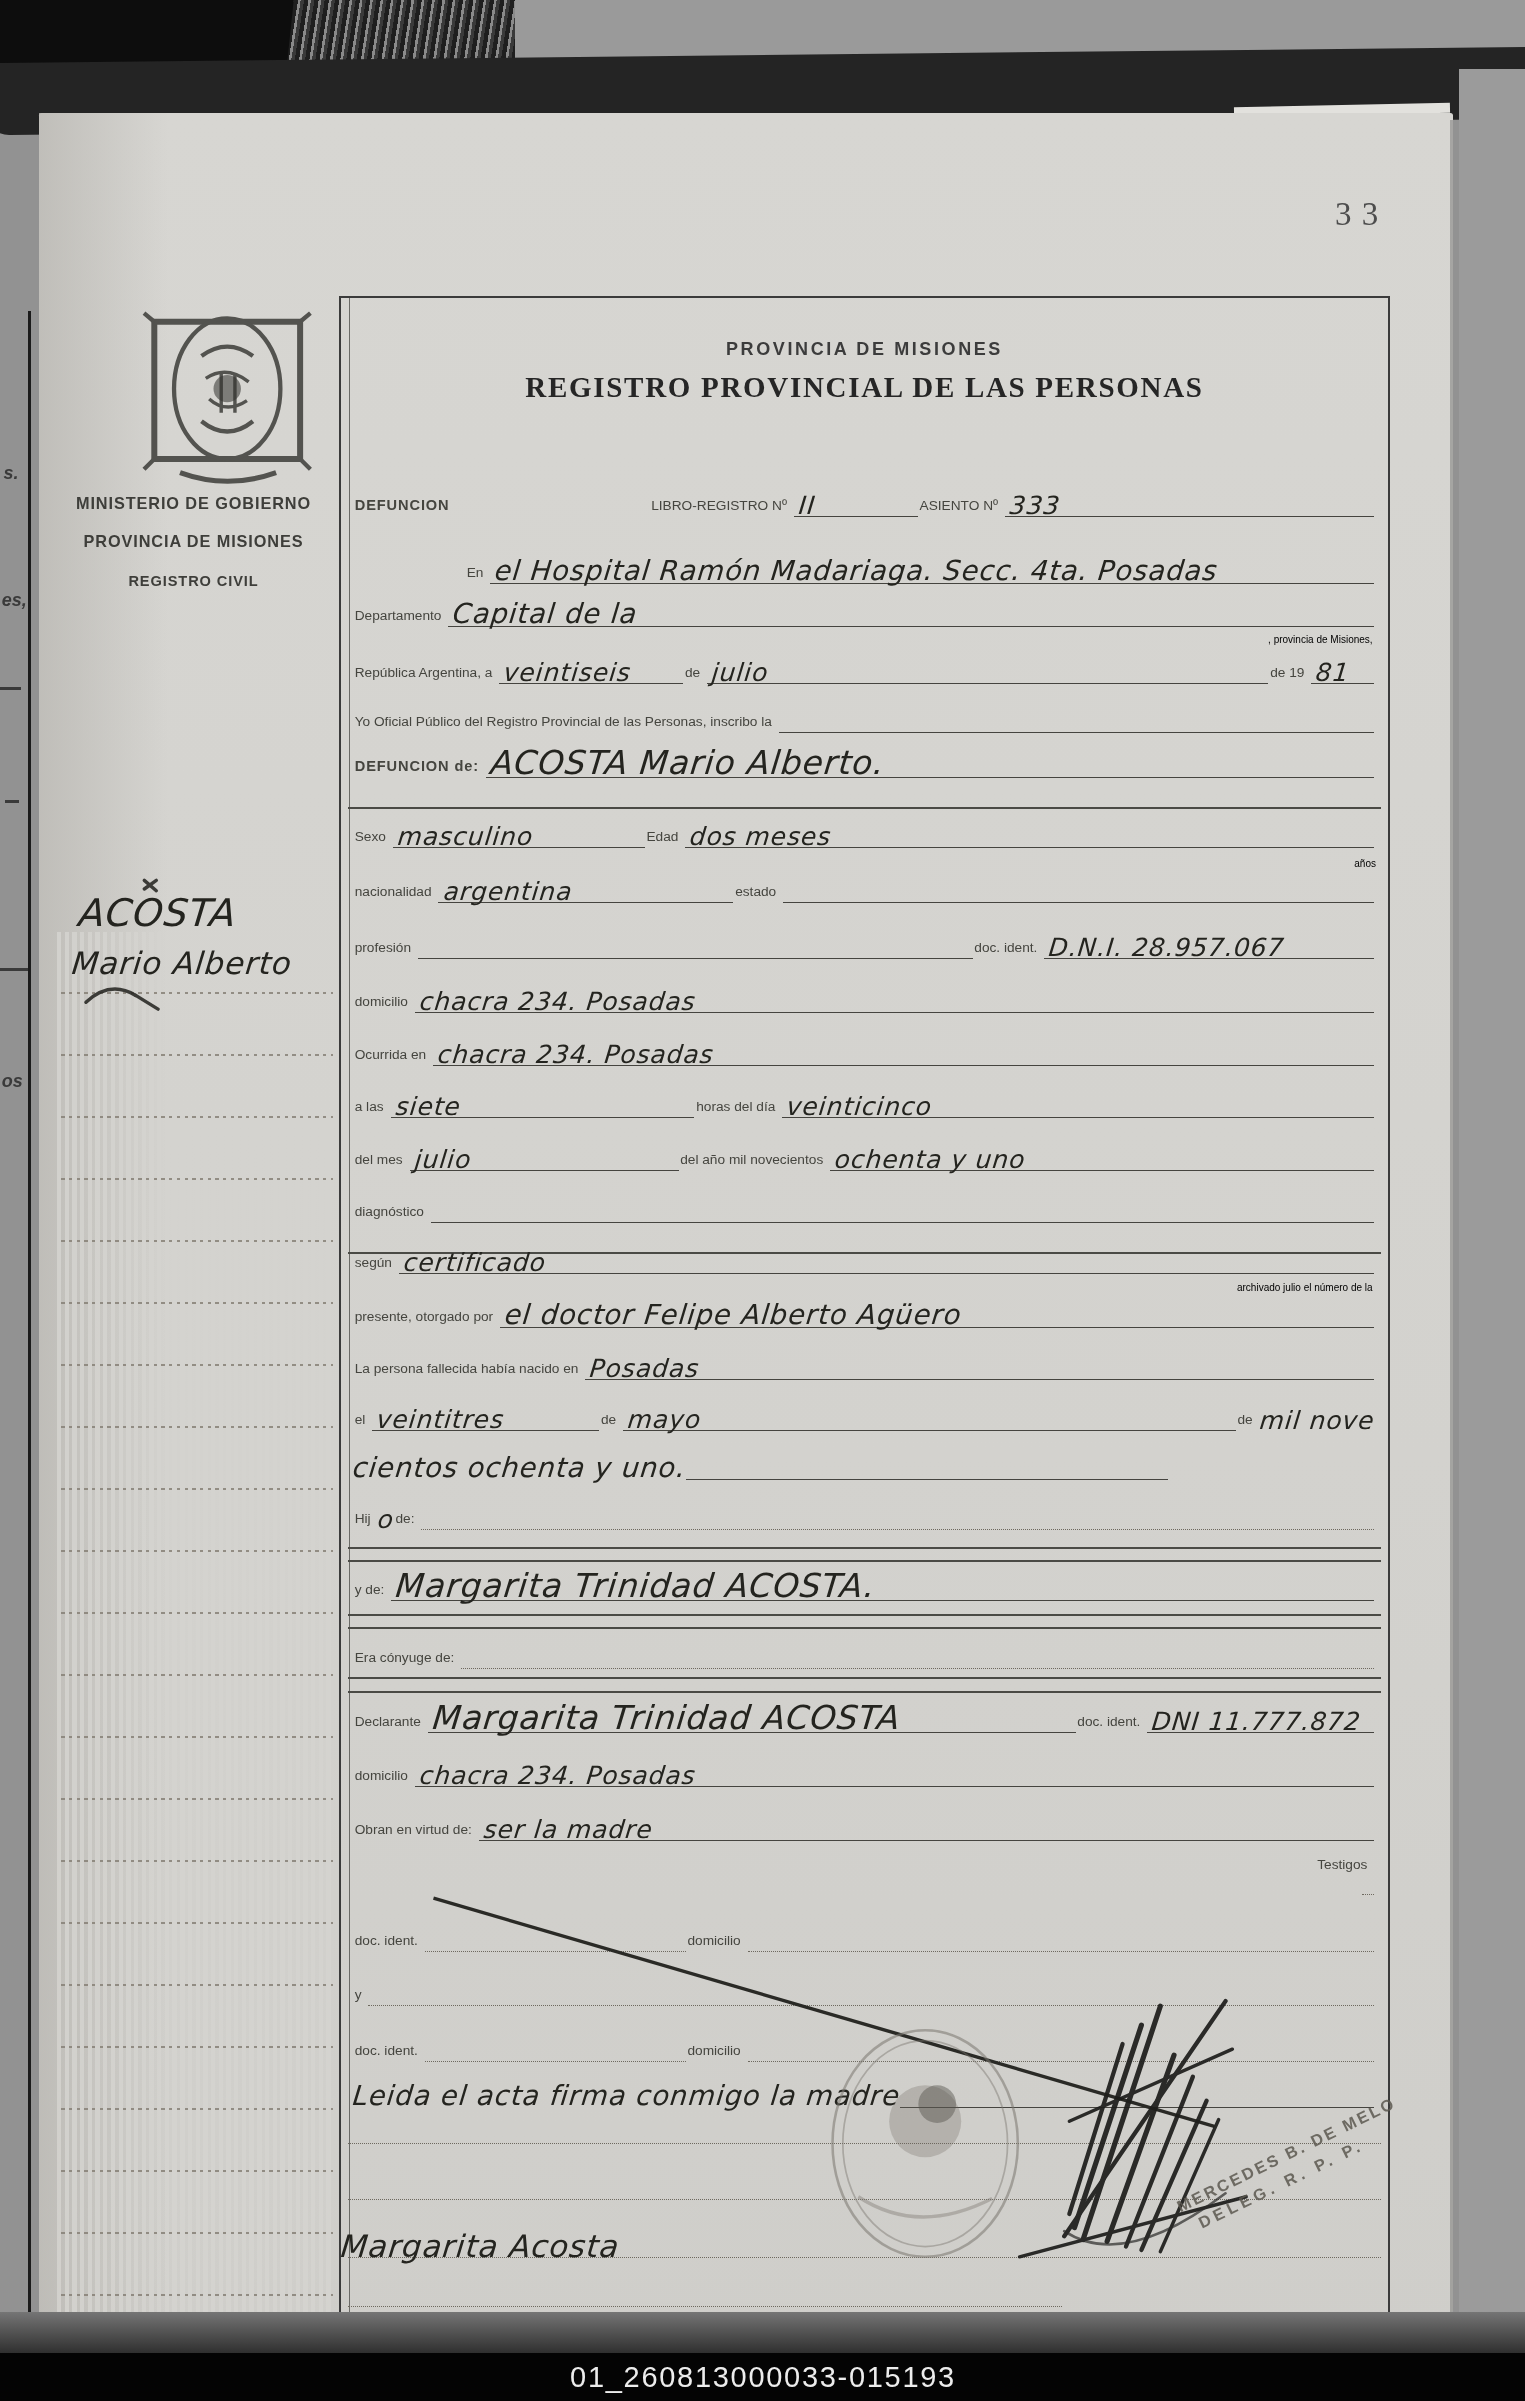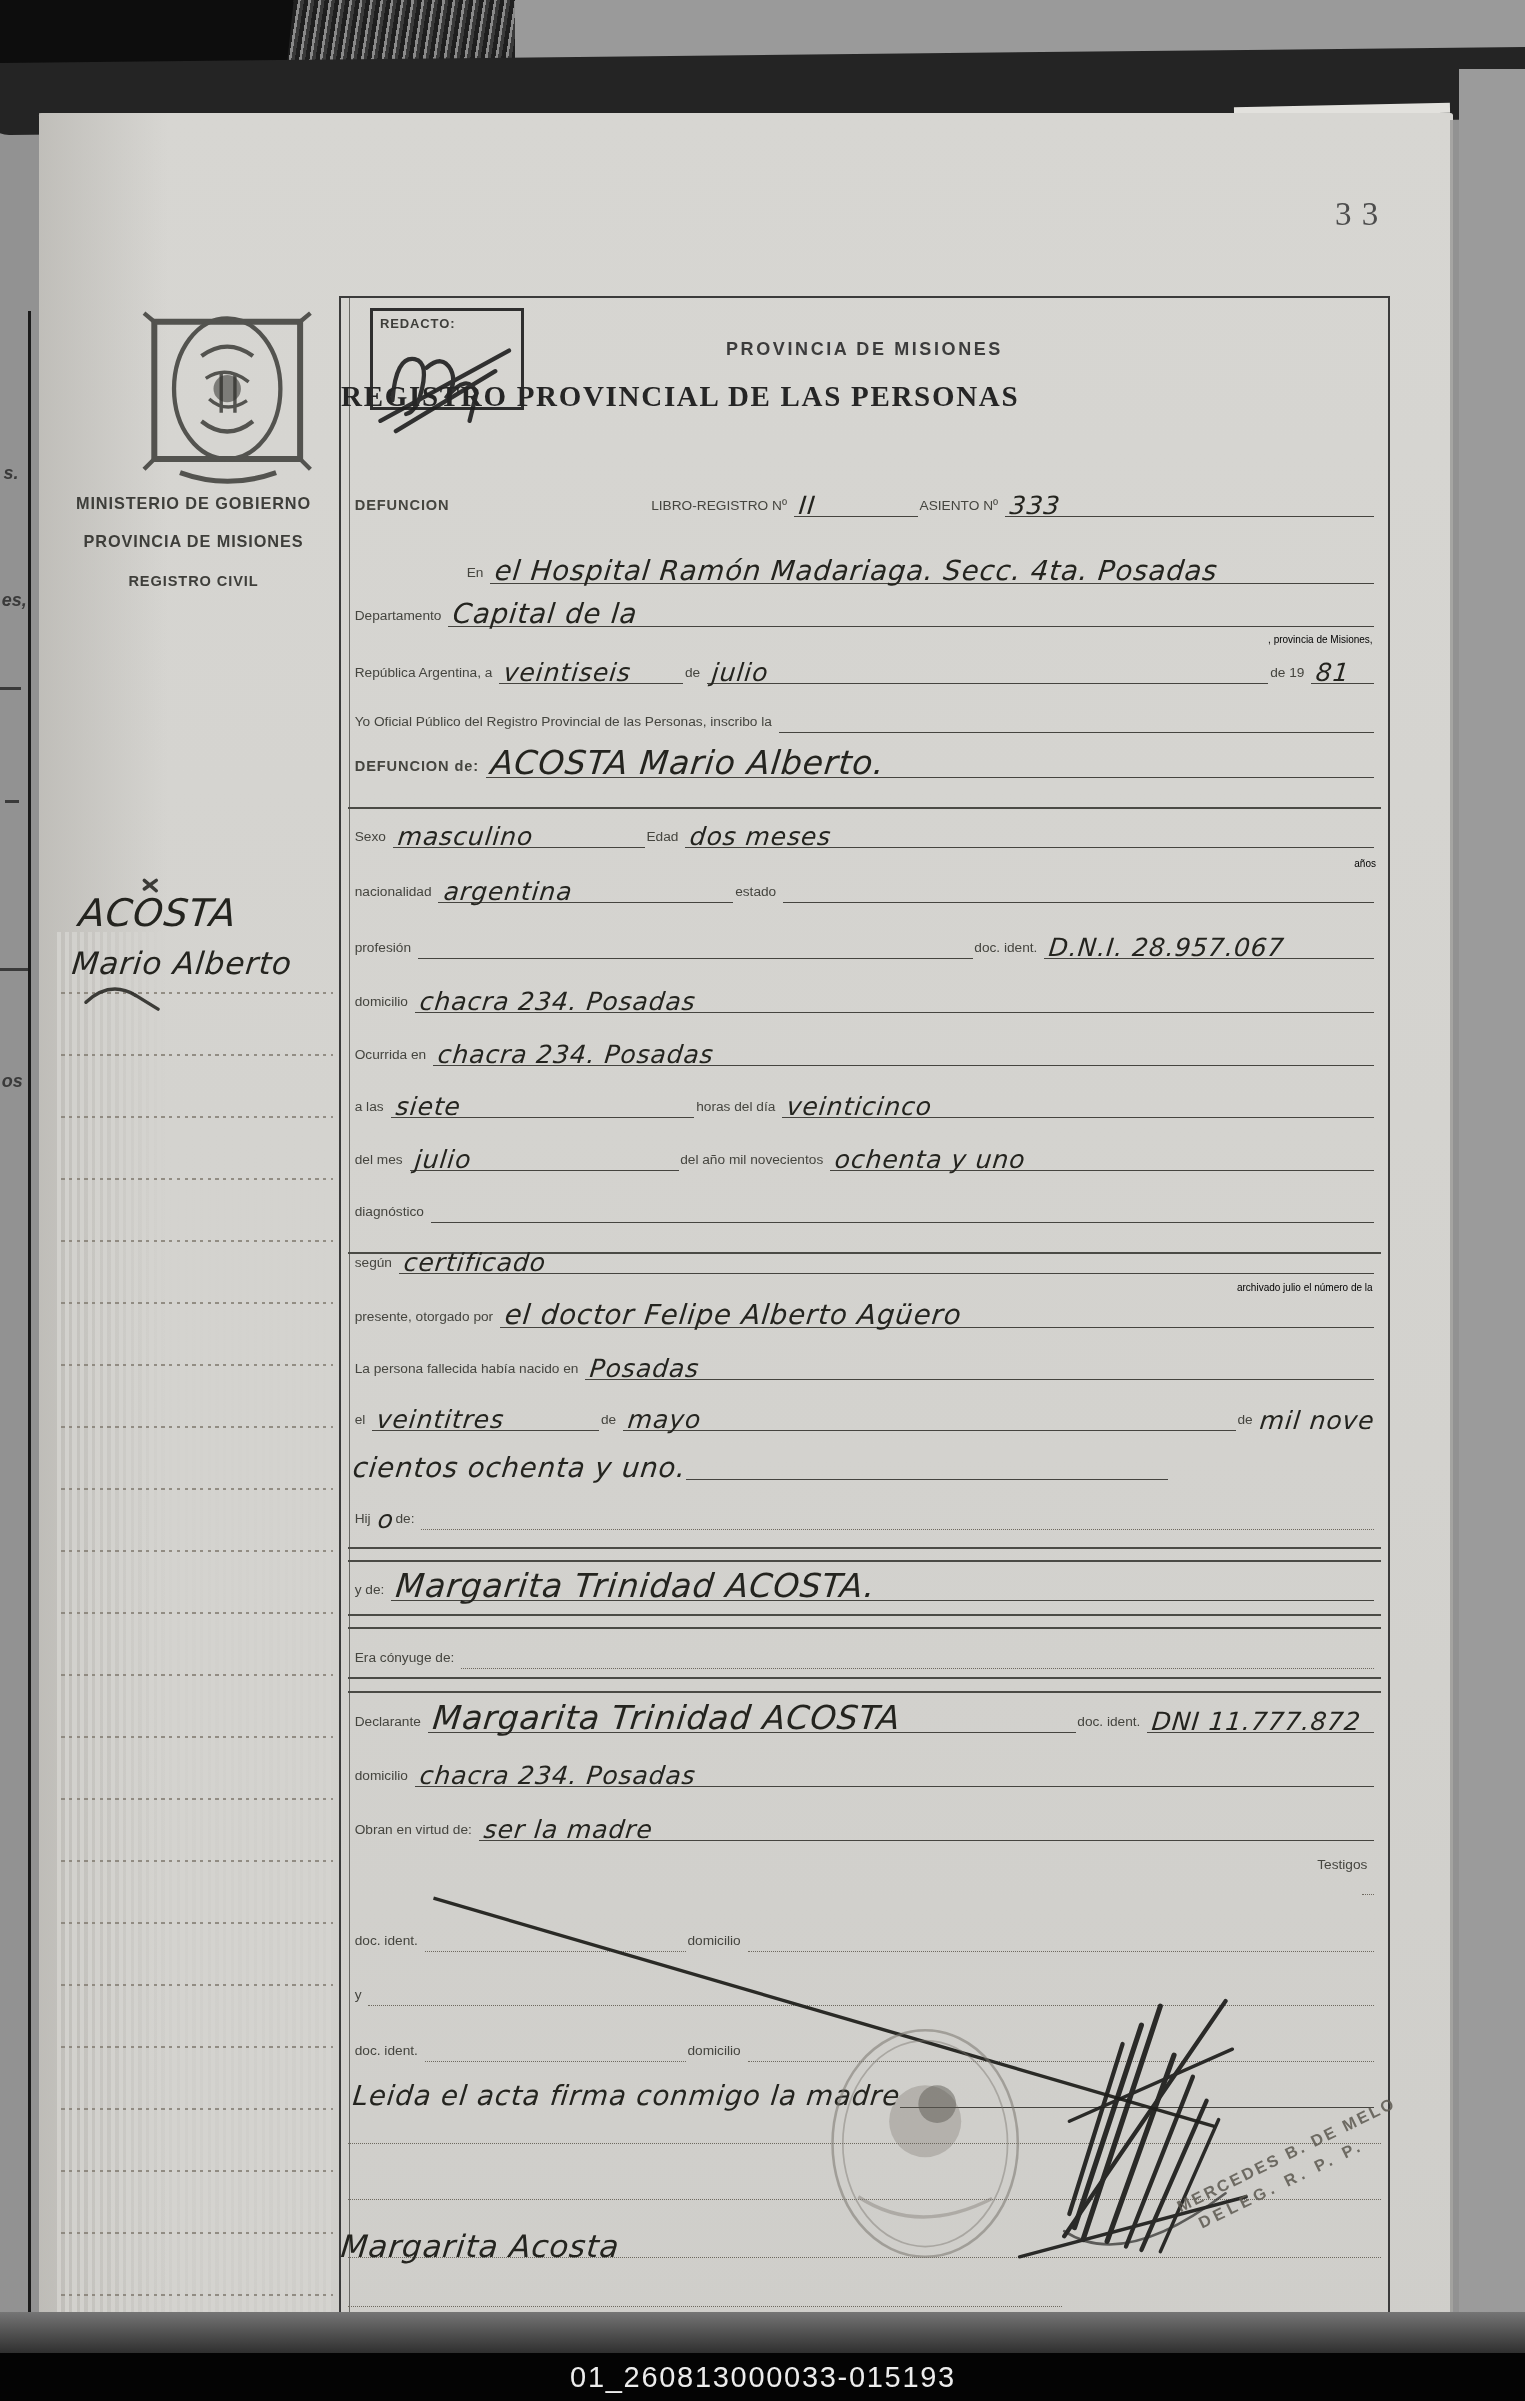--- a/index.html
+++ b/index.html
@@ -48,21 +48,21 @@
   .margin-name1{position:absolute;left:79px;top:894px;font-size:38px;}
   .margin-name2{position:absolute;left:72px;top:948px;font-size:31px;}
   
   .formbox{position:absolute;left:339px;top:296px;width:1047px;height:2017px;
     border:2.6px solid #3b3b3b;}
   .inner-left{position:absolute;left:7.7px;top:0;width:0.9px;height:100%;background:#6a6a66;}
   .redacto{position:absolute;left:29px;top:10.3px;width:148px;height:96px;border:3.4px solid #2e2e2e;}
   .redacto .cap{position:absolute;left:6.9px;top:4.3px;font-size:13px;letter-spacing:0.9px;color:#3e3e3a;font-weight:bold;}
   .hdr-prov{position:absolute;left:0;right:0;top:41px;text-align:center;font-size:18px;
     letter-spacing:2.6px;font-weight:bold;color:#3c3c3c;}
-  .hdr-title{position:absolute;left:0;right:0;top:82px;text-align:left;
+  .hdr-title{position:absolute;left:0;right:0;top:73px;text-align:center;
     font-family:"Liberation Serif",serif;font-weight:bold;font-size:29px;letter-spacing:1.7px;color:#262626;}
   
   .row{position:absolute;left:12px;right:13.7px;height:38px;display:flex;align-items:flex-end;}
   .lbl{font-size:13.7px;color:#45453f;padding:0 6.9px 4.3px 1.7px;white-space:nowrap;}
   .lblb{font-weight:bold;font-size:14.6px;letter-spacing:0.9px;}
   .seg{border-bottom:1.7px solid #45443f;display:flex;align-items:flex-end;padding:0 6.9px 0 5.1px;}
   .grow{flex:1;}
   .dot{border-bottom:1.7px dotted #6e695f;}
   .sp{display:inline-block;}
   .row .hw{font-size:25px;margin-bottom:-1.7px;}
@@ -119,31 +119,20 @@
   <div class="ministry m2">PROVINCIA DE MISIONES</div>
   <div class="ministry m3">REGISTRO CIVIL</div>
 
   <div class="margin-dots"></div>
   <div class="margin-name1 hw">ACOSTA</div>
   <div class="margin-name2 hw">Mario Alberto</div>
 
   <div class="formbox">
     <div class="inner-left"></div>
 
-    <div class="redacto">
-      <div class="cap">REDACTO:</div>
-      <svg width="146" height="120" viewBox="0 0 170 140" style="position:absolute;left:-3.4px;top:6.9px;">
-        <g stroke="#1f1f1f" stroke-width="5" fill="none" stroke-linecap="round" opacity="0.9">
-          <path d="M26,96 q4,-52 26,-48 q18,4 6,44 q-6,18 -16,20"></path>
-          <path d="M66,58 q18,-16 28,2 q8,16 -6,34 q26,-32 36,-6 l-8,32"></path>
-          <path d="M12,120 L162,38"></path>
-          <path d="M30,132 L146,62"></path>
-        </g>
-      </svg>
-    </div>
 
     <div class="hdr-prov">PROVINCIA DE MISIONES</div>
     <div class="hdr-title">REGISTRO PROVINCIAL DE LAS PERSONAS</div>
 
     <div class="row" style="top:181px;">
       <span class="lbl lblb">DEFUNCION</span>
       <span class="sp" style="width:193px;"></span>
       <span class="lbl">LIBRO-REGISTRO Nº</span>
       <span class="seg" style="width:112px;">
           <i class="hw">II</i>

